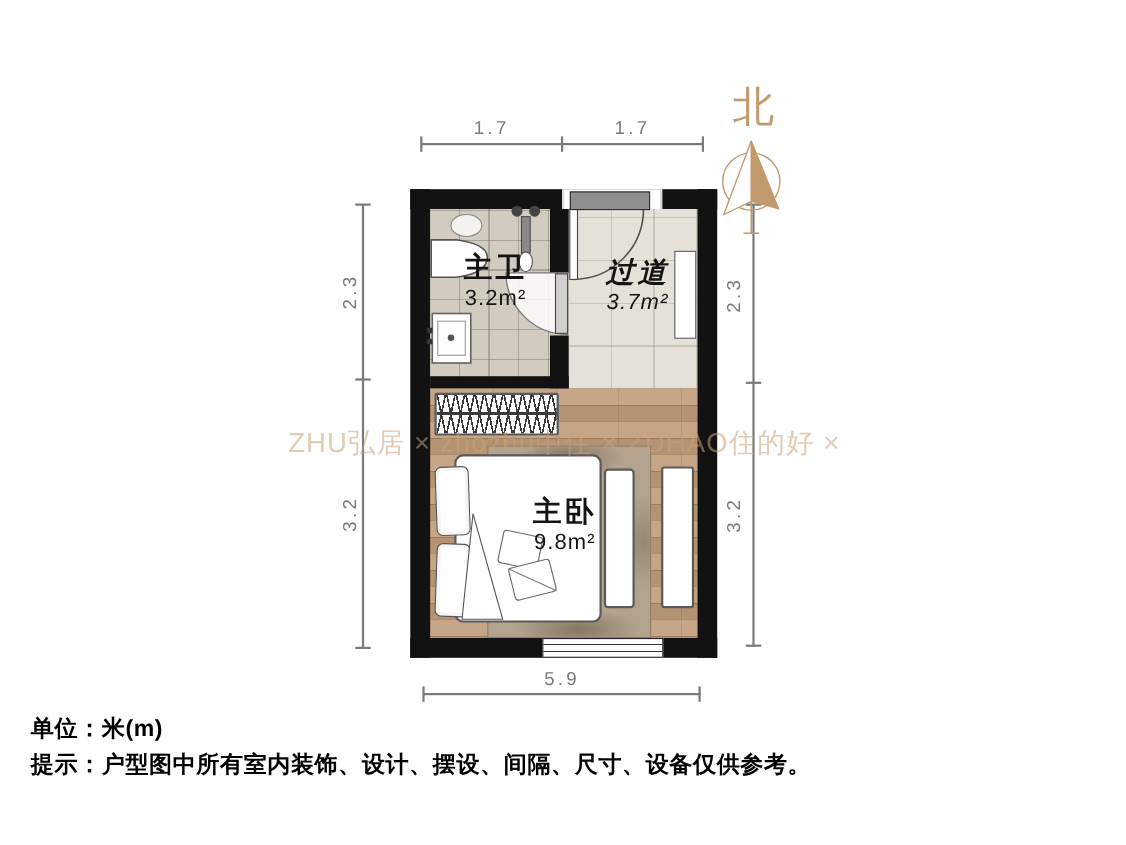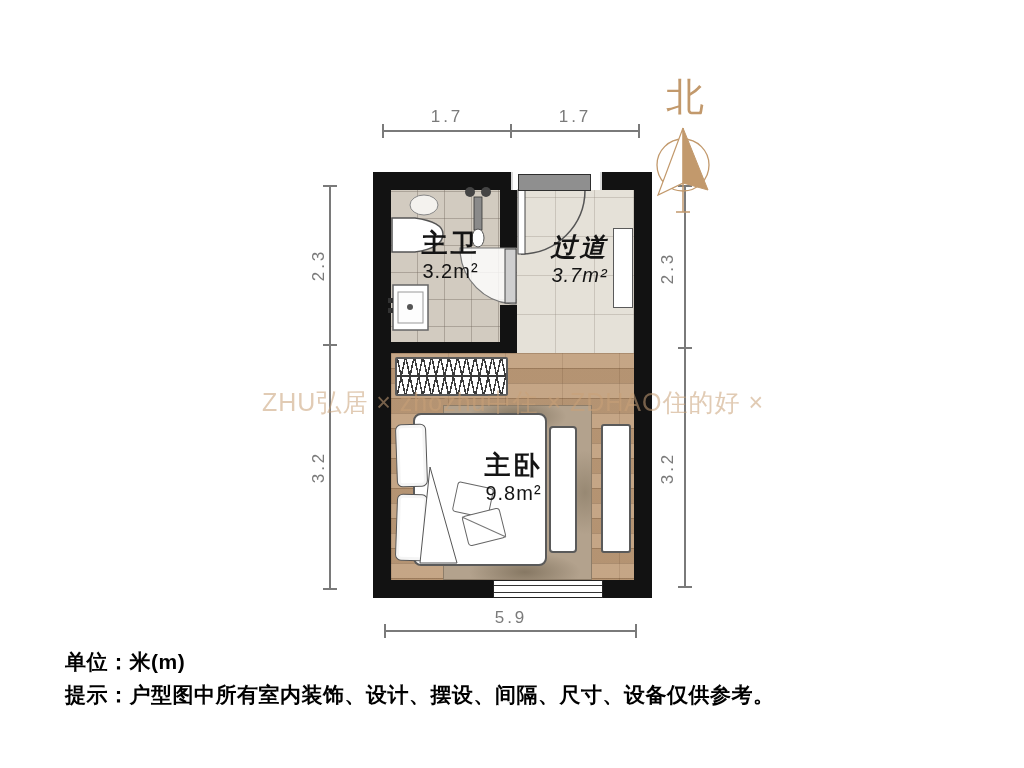--- a/index.html
+++ b/index.html
@@ -83,21 +83,21 @@
   .tick-h{width:14px;height:2px;}
 
   
   #compass{left:645px;top:62px;width:90px;height:160px;z-index:7;}
   #compass-label{left:658px;top:72px;width:54px;text-align:center;font-size:38px;color:#c2996c;
     font-weight:500;z-index:7;}
   #watermark{left:262px;top:386px;white-space:nowrap;font-size:25px;letter-spacing:1px;
     color:#c9a178;opacity:.55;z-index:9;}
 
   
-  .footer-line{left:28px;color:#000;font-size:21px;font-weight:600;letter-spacing:.5px;z-index:2;margin-left:37px;}
+  .footer-line{left:28px;color:#000;font-size:21px;font-weight:600;letter-spacing:.5px;z-index:2;}
   #footer-1{top:648px;}
   #footer-2{top:681px;}
   #footer-3{top:713px;}
 
   #plan-svg{left:373px;top:172px;z-index:5;}
 </style>
 </head>
 <body>
 
 <div id="canvas">

